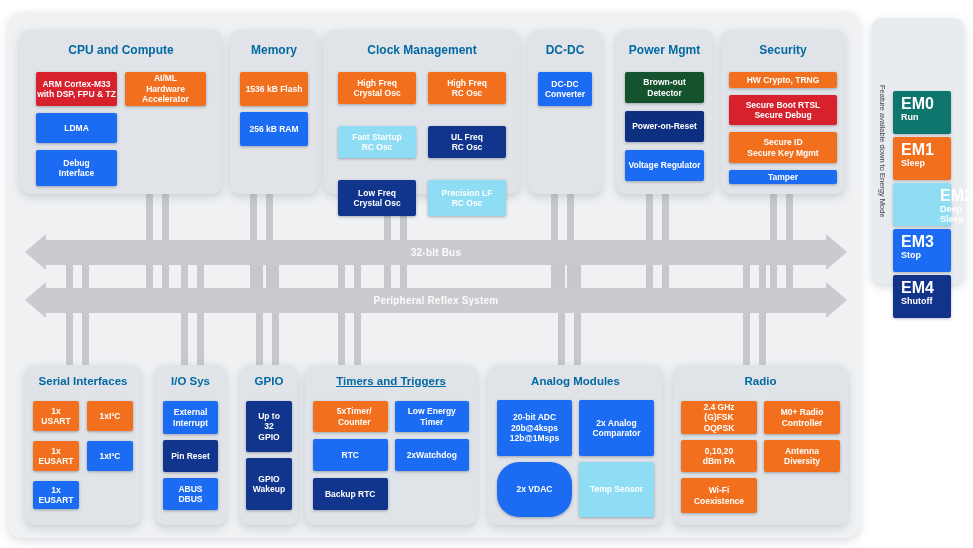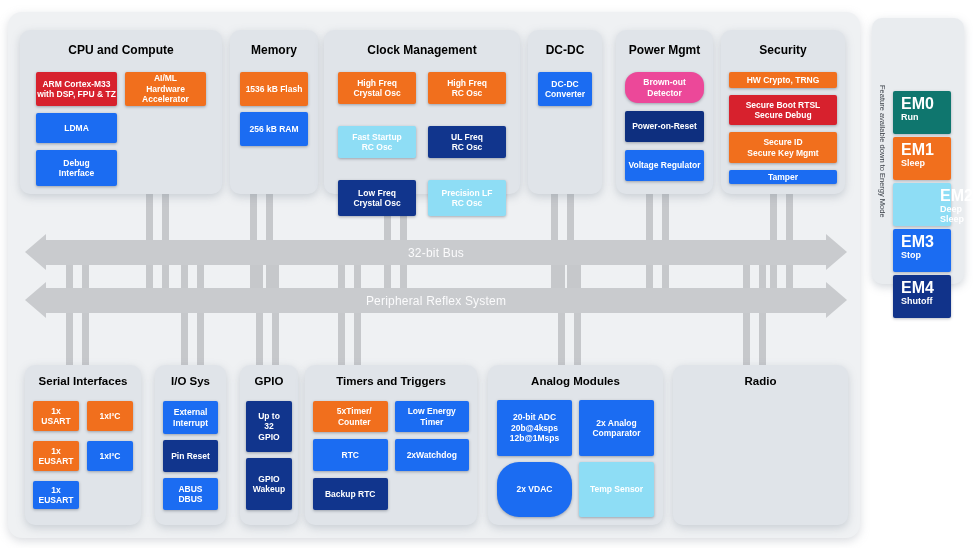--- a/index.html
+++ b/index.html
@@ -9,24 +9,24 @@
               background:#eff1f3;border-radius:14px;box-shadow:0 3px 10px rgba(150,156,166,.35);}
   .vline{position:absolute;width:7px;background:#c6c8cb;z-index:1;}
   .bus{position:absolute;left:46px;width:780px;height:25px;background:#c9cbce;z-index:2;}
   .bus::before{content:"";position:absolute;left:-21px;top:-6px;width:0;height:0;
                border-top:18px solid transparent;border-bottom:18px solid transparent;
                border-right:21px solid #c9cbce;}
   .bus::after{content:"";position:absolute;right:-21px;top:-6px;width:0;height:0;
               border-top:18px solid transparent;border-bottom:18px solid transparent;
               border-left:21px solid #c9cbce;}
   .bus-label{position:absolute;inset:0;display:flex;align-items:center;justify-content:center;
-             color:#fbfbfc;font-weight:400;font-size:12px;letter-spacing:.2px;}
+             color:#fbfbfc;font-weight:700;font-size:10px;letter-spacing:.2px;}
   .card{position:absolute;background:#e0e4e9;border-radius:10px;z-index:3;
         box-shadow:0 3px 8px rgba(130,140,155,.35);}
-  .card-title{position:absolute;left:0;right:0;text-align:center;color:#000000;font-weight:700;}
+  .card-title{position:absolute;left:0;right:0;text-align:center;color:#0369a1;font-weight:700;}
   .card-grid{position:absolute;display:grid;}
   .block{display:flex;align-items:center;justify-content:center;text-align:center;
          color:#ffffff;font-weight:700;font-size:8.5px;line-height:1.22;border-radius:2px;
          white-space:pre-line;box-shadow:0 1px 3px rgba(25,35,55,.35);}
   .energy-panel{position:absolute;left:872px;top:18px;width:92px;height:266px;
                 background:#e9ecef;border-radius:10px;z-index:2;
                 box-shadow:0 3px 8px rgba(130,140,155,.35);}
   .energy-side-label{position:absolute;left:2px;top:0;bottom:0;width:16px;
                      display:flex;align-items:center;justify-content:center;
                      writing-mode:vertical-rl;font-size:7.5px;color:#3c4149;}
@@ -118,21 +118,21 @@
       <div class="card" style="left: 528px; top: 30px; width: 74px; height: 164px;">
         <div class="card-title" style="top: 13px; font-size: 12px;">DC-DC</div>
         <div class="card-grid" style="left: 10px; right: 10px; top: 42px; grid-template-columns: 1fr; grid-template-rows: 34px; gap: 6px 8px;">
           <div class="block" style="background: rgb(27, 108, 242); grid-area: 1 / 1;">DC-DC
 Converter</div>
         </div>
       </div>
       <div class="card" style="left: 616px; top: 30px; width: 97px; height: 164px;">
         <div class="card-title" style="top: 13px; font-size: 12px;">Power Mgmt</div>
         <div class="card-grid" style="left: 9px; right: 9px; top: 42px; grid-template-columns: 1fr; grid-template-rows: 31px 31px 31px; gap: 8px;">
-          <div class="block" style="background: #ec4899; grid-area: 1 / 1; border-radius: 13px;">Brown-out
+          <div class="block" style="background: #14532d; grid-area: 1 / 1;">Brown-out
 Detector</div>
           <div class="block" style="background: rgb(14, 47, 127); grid-area: 2 / 1;">Power-on-Reset</div>
           <div class="block" style="background: rgb(27, 108, 242); grid-area: 3 / 1;">Voltage Regulator</div>
         </div>
       </div>
       <div class="card" style="left: 721px; top: 30px; width: 124px; height: 164px;">
         <div class="card-title" style="top: 13px; font-size: 12px;">Security</div>
         <div class="card-grid" style="left: 8px; right: 8px; top: 42px; grid-template-columns: 1fr; grid-template-rows: 16px 30px 31px 14px; gap: 7px 8px;">
           <div class="block" style="background: rgb(241, 111, 29); grid-area: 1 / 1;">HW Crypto, TRNG</div>
           <div class="block" style="background: rgb(215, 33, 45); grid-area: 2 / 1;">Secure Boot RTSL
@@ -169,21 +169,21 @@
         <div class="card-title" style="top: 10px; font-size: 11.5px;">GPIO</div>
         <div class="card-grid" style="left: 6px; right: 6px; top: 36px; grid-template-columns: 1fr; grid-template-rows: 51px 52px; gap: 6px 8px;">
           <div class="block" style="background: rgb(17, 53, 141); grid-area: 1 / 1;">Up to
 32
 GPIO</div>
           <div class="block" style="background: rgb(17, 53, 141); grid-area: 2 / 1;">GPIO
 Wakeup</div>
         </div>
       </div>
       <div class="card" style="left: 305px; top: 365px; width: 172px; height: 160px;">
-        <div class="card-title" style="top: 10px; font-size: 11.5px;">Timers and Triggers</div>
+        <div class="card-title" style="top: 10px; font-size: 11.5px; text-decoration: underline;">Timers and Triggers</div>
         <div class="card-grid" style="left: 8px; right: 8px; top: 36px; grid-template-columns: 1fr 1fr; grid-template-rows: 31px 32px 32px; gap: 7px;">
           <div class="block" style="background: rgb(241, 111, 29); grid-area: 1 / 1; padding-left: 8px;">5xTimer/
 Counter</div>
           <div class="block" style="background: rgb(27, 108, 242); grid-area: 1 / 2;">Low Energy
 Timer</div>
           <div class="block" style="background: rgb(27, 108, 242); grid-area: 2 / 1;">RTC</div>
           <div class="block" style="background: rgb(27, 108, 242); grid-area: 2 / 2;">2xWatchdog</div>
           <div class="block" style="background: rgb(17, 53, 141); grid-area: 3 / 1;">Backup RTC</div>
         </div>
       </div>
@@ -194,20 +194,33 @@
 20b@4ksps
 12b@1Msps</div>
           <div class="block" style="background: rgb(27, 108, 242); grid-area: 1 / 2;">2x Analog
 Comparator</div>
           <div class="block" style="background: rgb(27, 108, 242); grid-area: 2 / 1; border-radius: 22px;">2x VDAC</div>
           <div class="block" style="background: rgb(142, 221, 245); grid-area: 2 / 2;">Temp Sensor</div>
         </div>
       </div>
       <div class="card" style="left: 673px; top: 365px; width: 175px; height: 160px;">
         <div class="card-title" style="top: 10px; font-size: 11.5px;">Radio</div>
+        <div class="card-grid" style="left: 8px; right: 8px; top: 36px; grid-template-columns: 1fr 1fr; grid-template-rows: 33px 32px 35px; gap: 6px 7px;">
+          <div class="block" style="background: rgb(241, 111, 29); grid-area: 1 / 1;">2.4 GHz
+(G)FSK
+OQPSK</div>
+          <div class="block" style="background: rgb(241, 111, 29); grid-area: 1 / 2;">M0+ Radio
+Controller</div>
+          <div class="block" style="background: rgb(241, 111, 29); grid-area: 2 / 1;">0,10,20
+dBm PA</div>
+          <div class="block" style="background: rgb(241, 111, 29); grid-area: 2 / 2;">Antenna
+Diversity</div>
+          <div class="block" style="background: rgb(241, 111, 29); grid-area: 3 / 1;">Wi-Fi
+Coexistence</div>
+        </div>
       </div>
     </div>
 
   <div class="energy-panel">
     <div class="energy-side-label">Feature available down to Energy Mode</div>
     <div class="energy-modes" id="energy-modes">
         <div class="em-block" style="background: #0f766e; margin-top: 48px;">
           <div class="em-name">EM0</div>
           <div class="em-desc">Run</div>
         </div>

